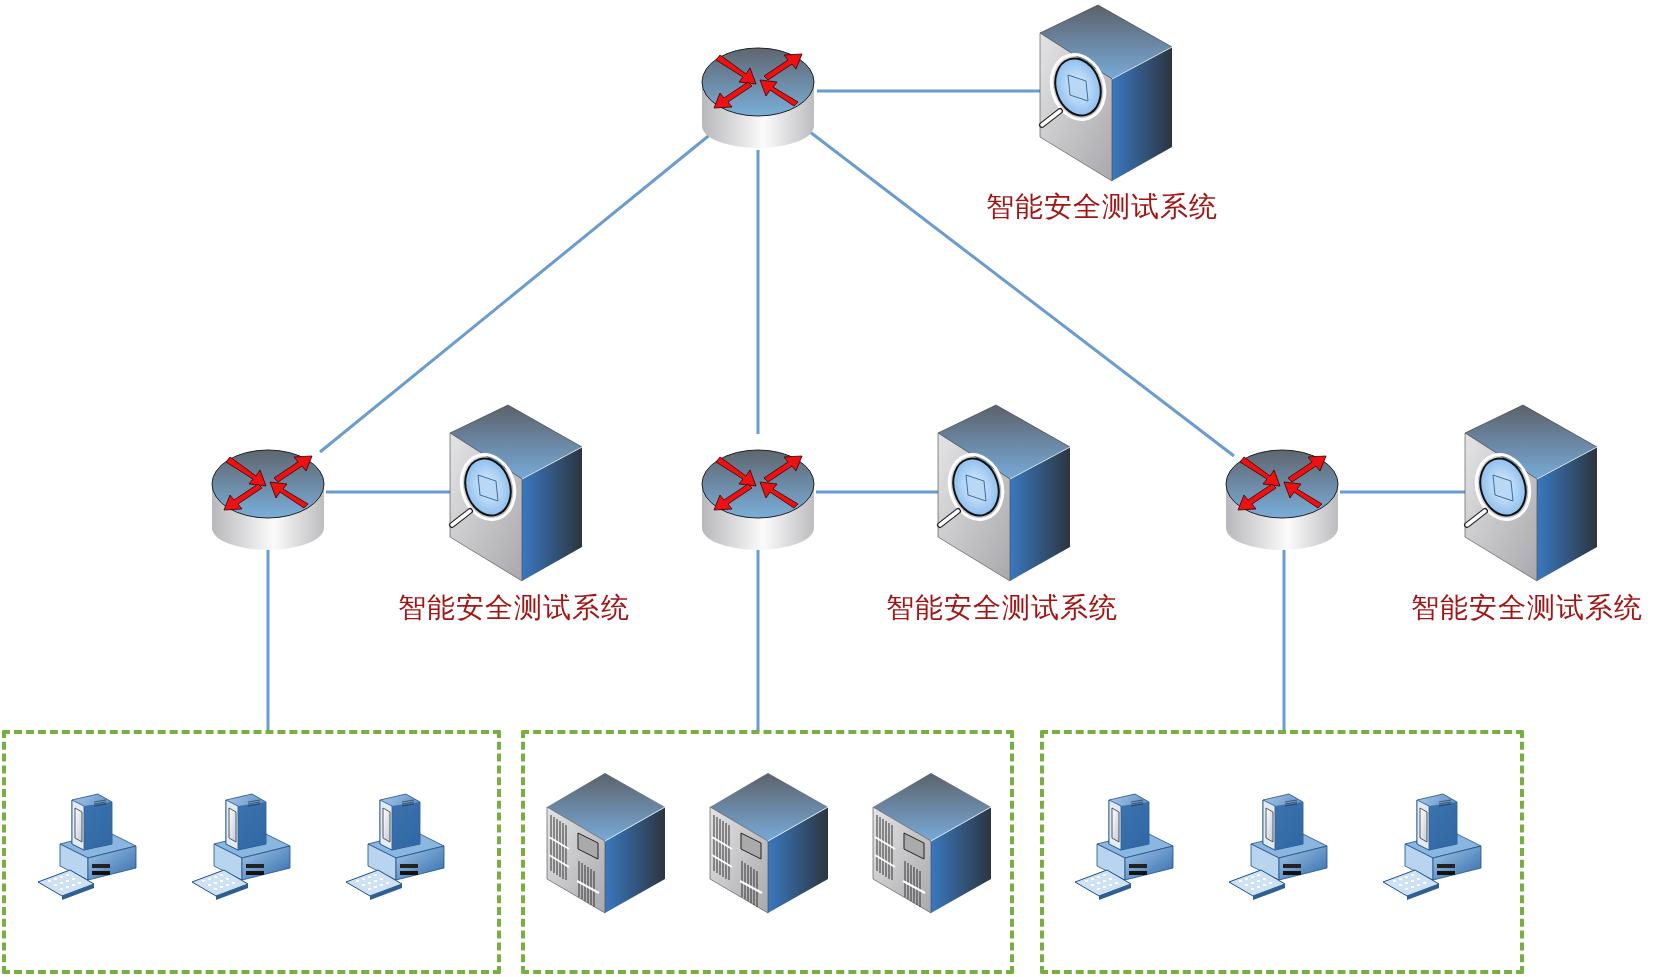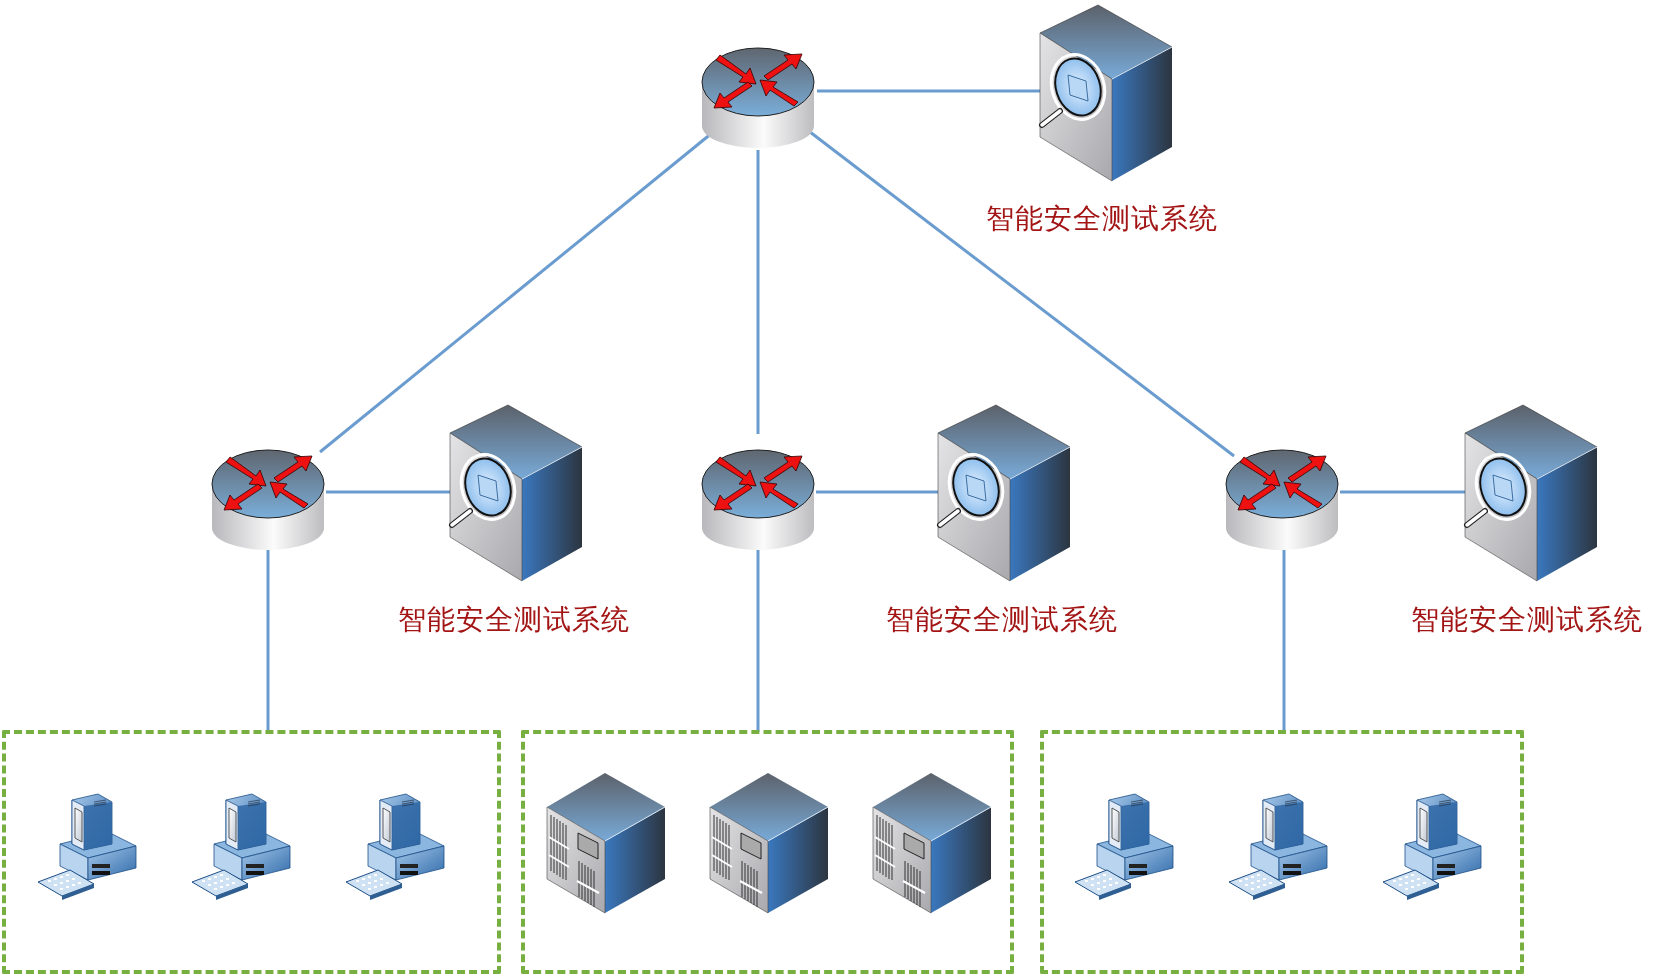--- a/index.html
+++ b/index.html
@@ -1,20 +1,20 @@
 <!DOCTYPE html>
 <html><head>
 <meta charset="utf-8">
 <style>
   html, body { margin: 0; padding: 0; background: #ffffff; }
   body { width: 1665px; height: 977px; position: relative; overflow: hidden; font-family: "DejaVu Sans", sans-serif; }
   #diagram { position: absolute; left: 0; top: 0; width: 1665px; height: 977px; }
   .label {
     position: absolute; font-family: Liberation Sans, sans-serif; font-size: 28px;
-    color: #a31515; white-space: nowrap; letter-spacing: 1px; line-height: 34px; margin-top: 12px;
+    color: #a31515; white-space: nowrap; letter-spacing: 1px; line-height: 34px;
   }
   .zone {
     position: absolute; border: 4px dashed #77b041; box-sizing: border-box; border-radius: 2px;
   }
 </style>
 </head>
 <body>
 
 <svg id="diagram" width="1665" height="977" viewBox="0 0 1665 977" xmlns="http://www.w3.org/2000/svg">
   <defs>

